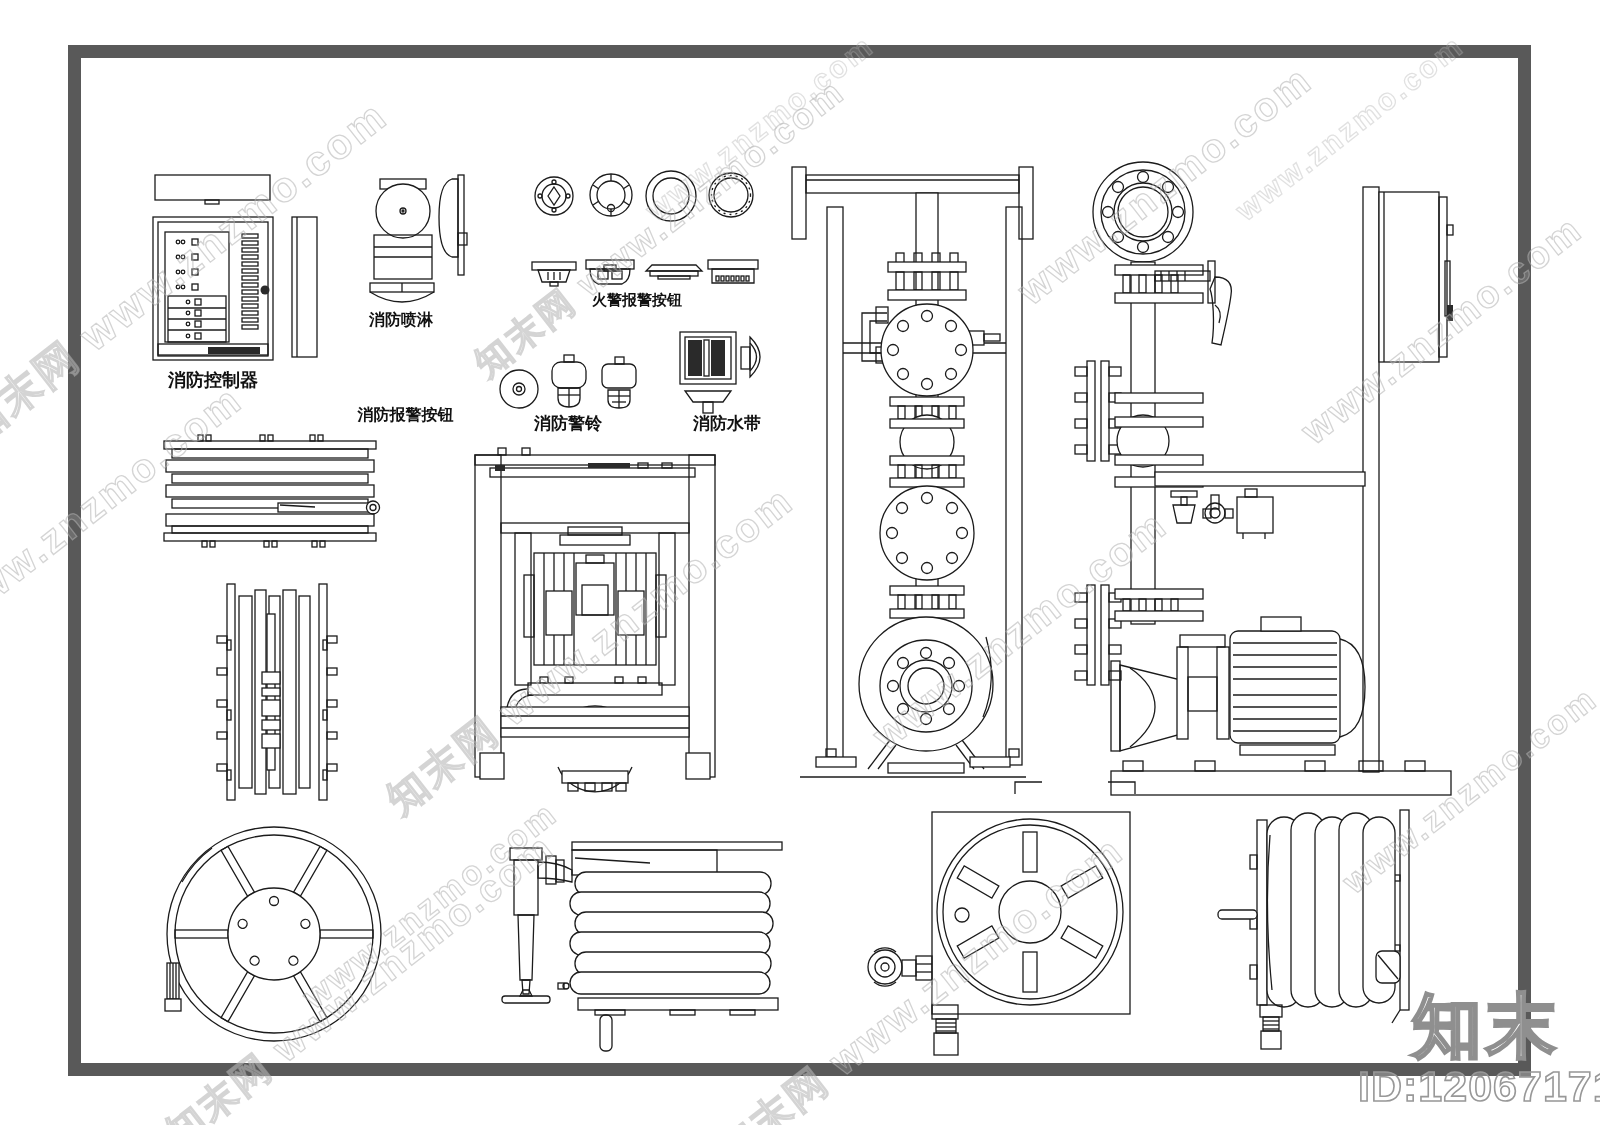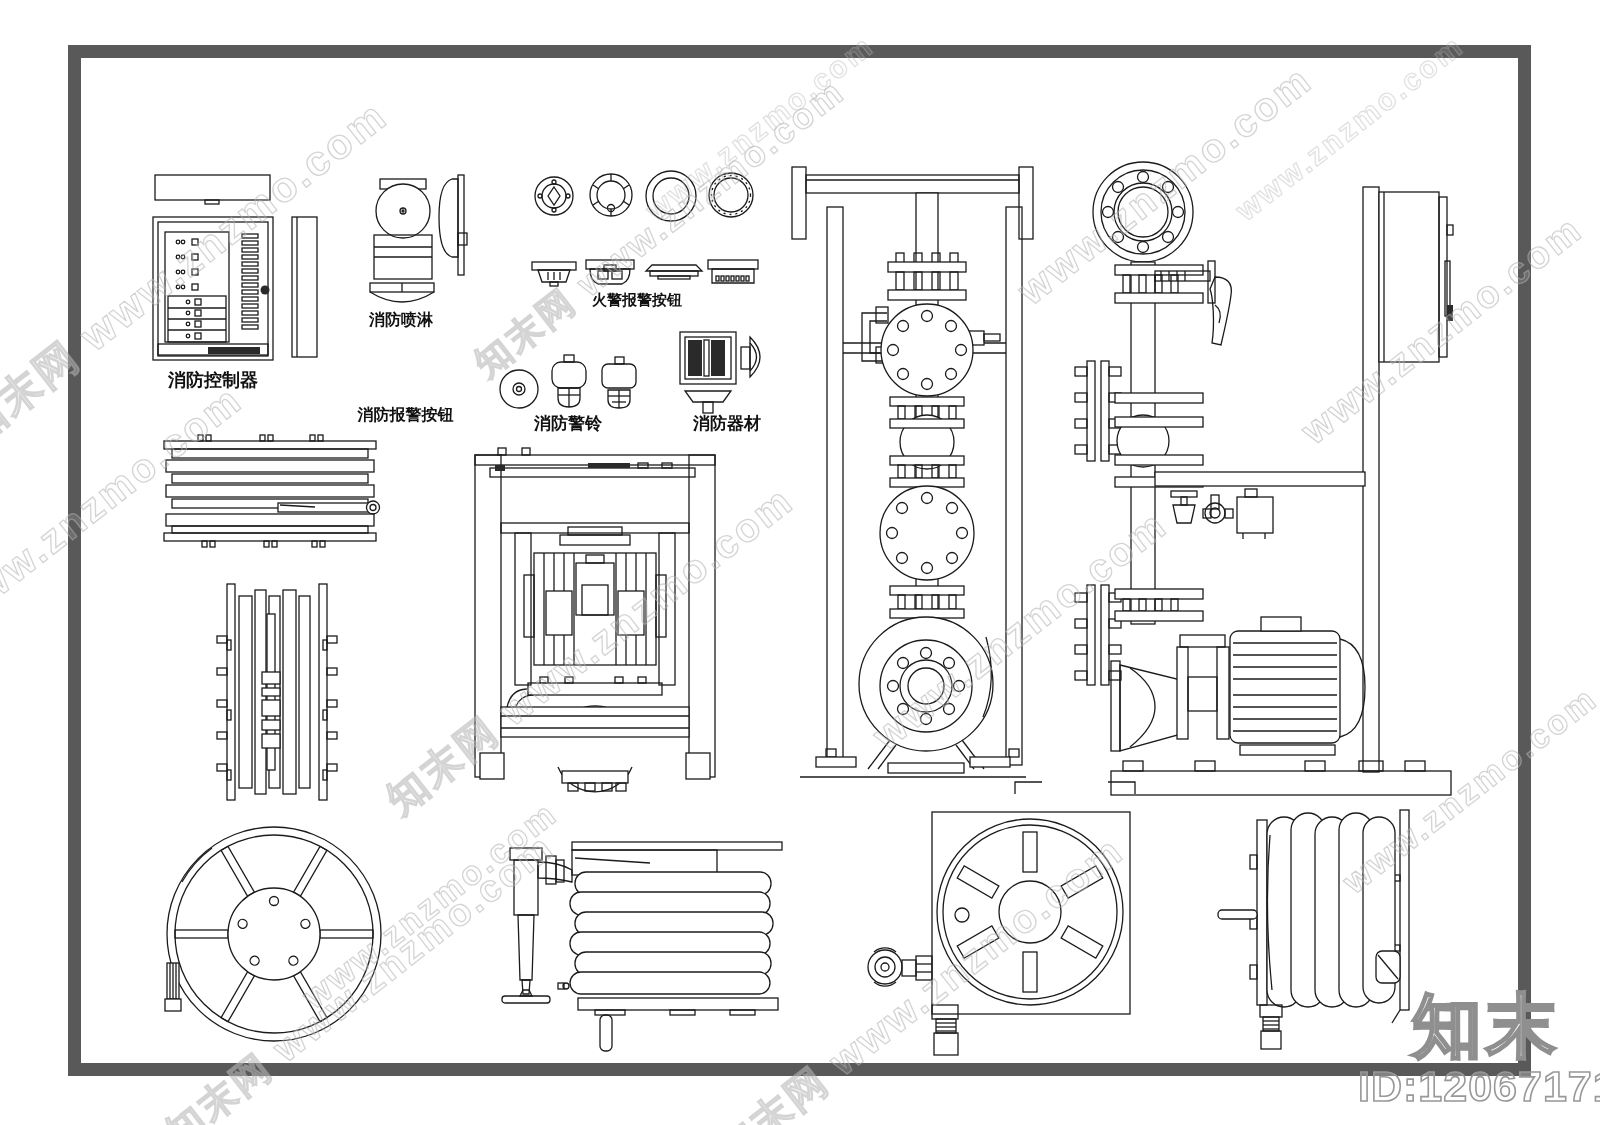--- a/index.html
+++ b/index.html
@@ -222,21 +222,21 @@
       <rect class="dk" x="13" y="15" width="14" height="36"></rect>
       <rect class="dk" x="36" y="15" width="14" height="36"></rect>
       <rect x="29" y="15" width="5" height="36"></rect>
       <rect x="66" y="22" width="9" height="22"></rect>
       <path d="M75,12 Q95,32 75,52 Z"></path>
       <path d="M75,18 Q88,32 75,46"></path>
       <path d="M10,66 L56,66 L48,77 L18,77 Z"></path>
       <rect x="28" y="77" width="10" height="11"></rect>
     </svg>
   </div>
-  <div class="lbl" style="left:667px;top:412px;width:120px;font-size:17px;">消防器材</div>
+  <div class="lbl" style="left:667px;top:412px;width:120px;font-size:17px;">消防水带</div>
 
   <div class="item" style="left:160px;top:435px;">
     <svg width="225" height="120" viewBox="0 0 225 120">
       <g>
         <rect x="38" y="0" width="5" height="6"></rect>
           <rect x="46" y="0" width="5" height="6"></rect>
         <rect x="100" y="0" width="5" height="6"></rect>
           <rect x="108" y="0" width="5" height="6"></rect>
         <rect x="150" y="0" width="5" height="6"></rect>
           <rect x="158" y="0" width="5" height="6"></rect>

